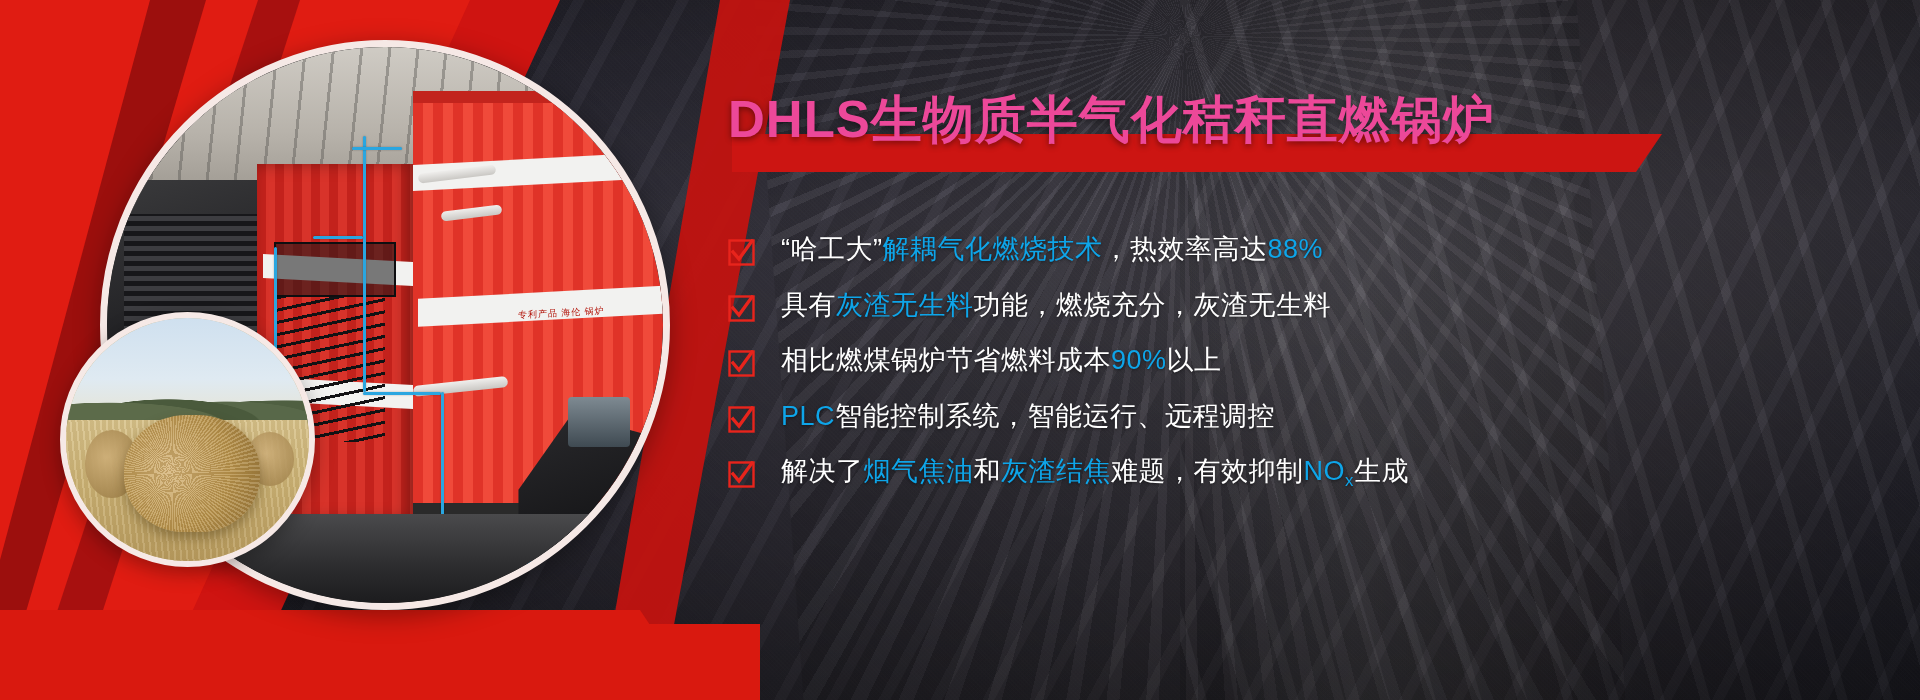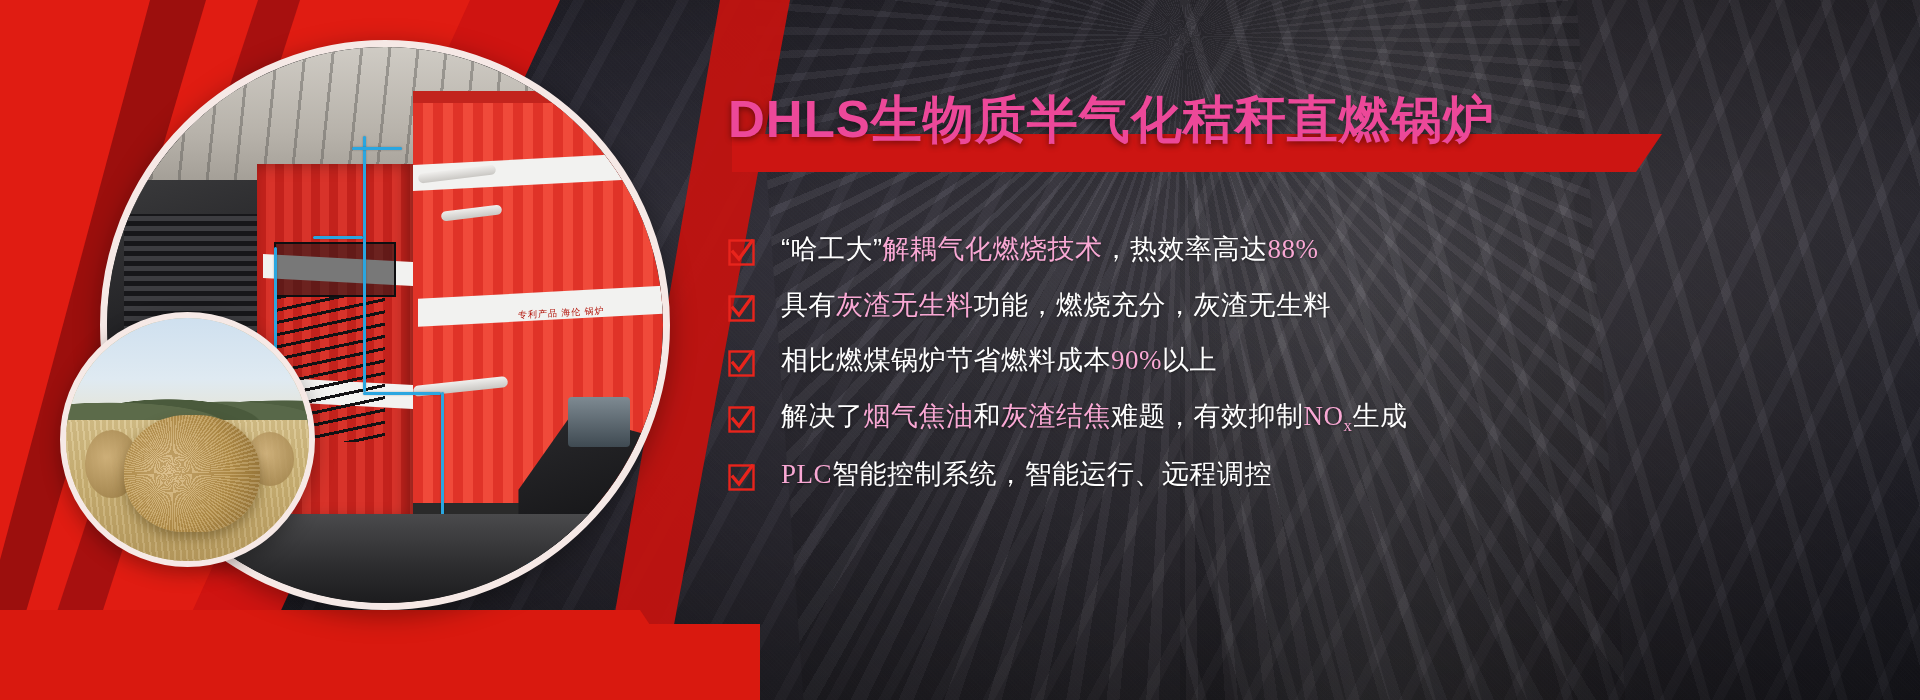--- a/index.html
+++ b/index.html
@@ -277,21 +277,21 @@
   }
   .cbox{
     flex:0 0 auto;width:27px;height:27px;margin-top:7px;position:relative;
   }
   .cbox svg{display:block;}
   .btext{
     font-size:27px;color:#ffffff;line-height:1.28;
     letter-spacing:.5px;white-space:nowrap;
     text-shadow:0 1px 3px rgba(0,0,0,.5);
   }
-  .btext .hl{color:#f9a8d4;font-family:Liberation Serif, serif;}
+  .btext .hl{color:#0ea5e9;}
   .btext sub{font-size:.62em;vertical-align:sub;}
 
   
   .light-streak{
     position:absolute;left:1180px;top:-40px;width:420px;height:820px;
     background:linear-gradient(100deg, rgba(255,255,255,0.0) 0%, rgba(255,255,255,0.055) 45%, rgba(255,255,255,0.0) 100%);
     transform:rotate(-10deg);pointer-events:none;
   }
 </style>
 </head>
@@ -398,28 +398,28 @@
         <span class="btext">相比燃煤锅炉节省燃料成本<span class="hl">90%</span>以上</span>
       </div>
 
       <div class="bullet">
         <span class="cbox">
           <svg width="27" height="27" viewBox="0 0 27 27">
             <rect x="1.5" y="1.5" width="24" height="24" fill="none" stroke="#e8241c" stroke-width="2.4"></rect>
             <path d="M5 13 L11 20 L24 2" fill="none" stroke="#e8241c" stroke-width="3.4" stroke-linecap="square"></path>
           </svg>
         </span>
-        <span class="btext">解决了<span class="hl">烟气焦油</span>和<span class="hl">灰渣结焦</span>难题，有效抑制<span class="hl">NO<sub>x</sub></span>生成</span>
+        <span class="btext"><span class="hl">PLC</span>智能控制系统，智能运行、远程调控</span>
       </div>
 
       <div class="bullet">
         <span class="cbox">
           <svg width="27" height="27" viewBox="0 0 27 27">
             <rect x="1.5" y="1.5" width="24" height="24" fill="none" stroke="#e8241c" stroke-width="2.4"></rect>
             <path d="M5 13 L11 20 L24 2" fill="none" stroke="#e8241c" stroke-width="3.4" stroke-linecap="square"></path>
           </svg>
         </span>
-        <span class="btext"><span class="hl">PLC</span>智能控制系统，智能运行、远程调控</span>
+        <span class="btext">解决了<span class="hl">烟气焦油</span>和<span class="hl">灰渣结焦</span>难题，有效抑制<span class="hl">NO<sub>x</sub></span>生成</span>
       </div>
 
     </div>
   </div>
 </div>
 
 </body></html>

